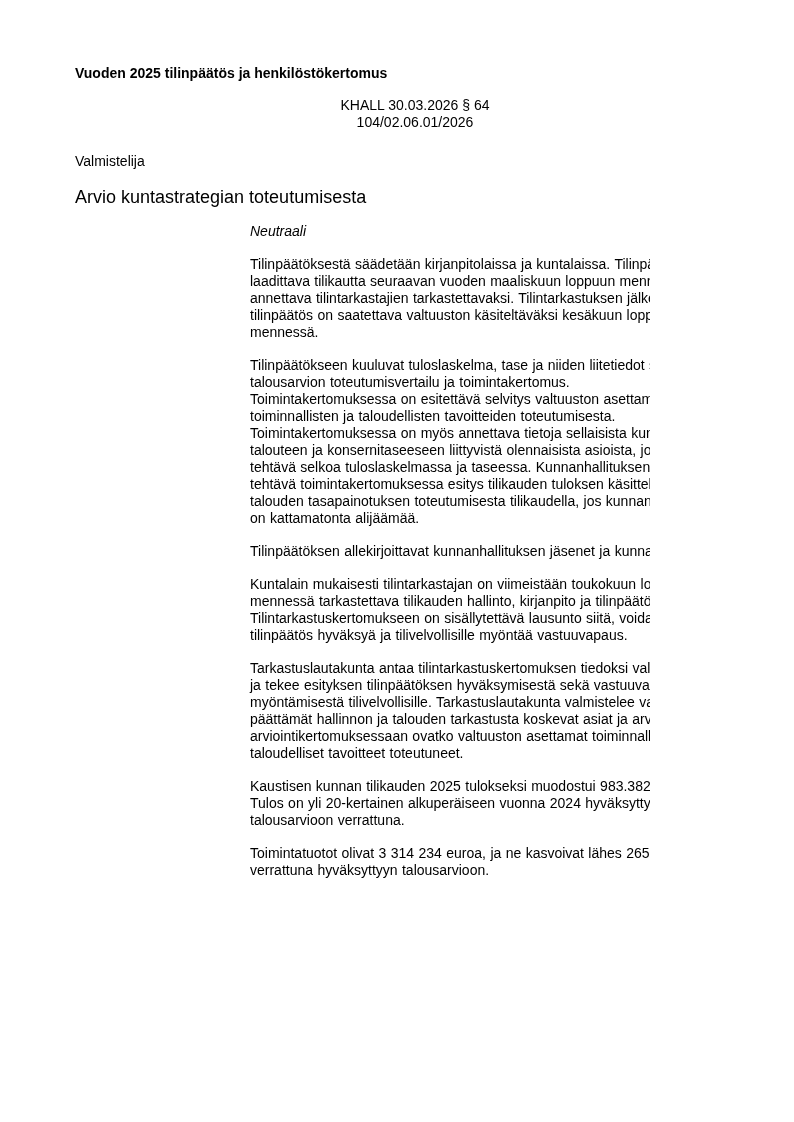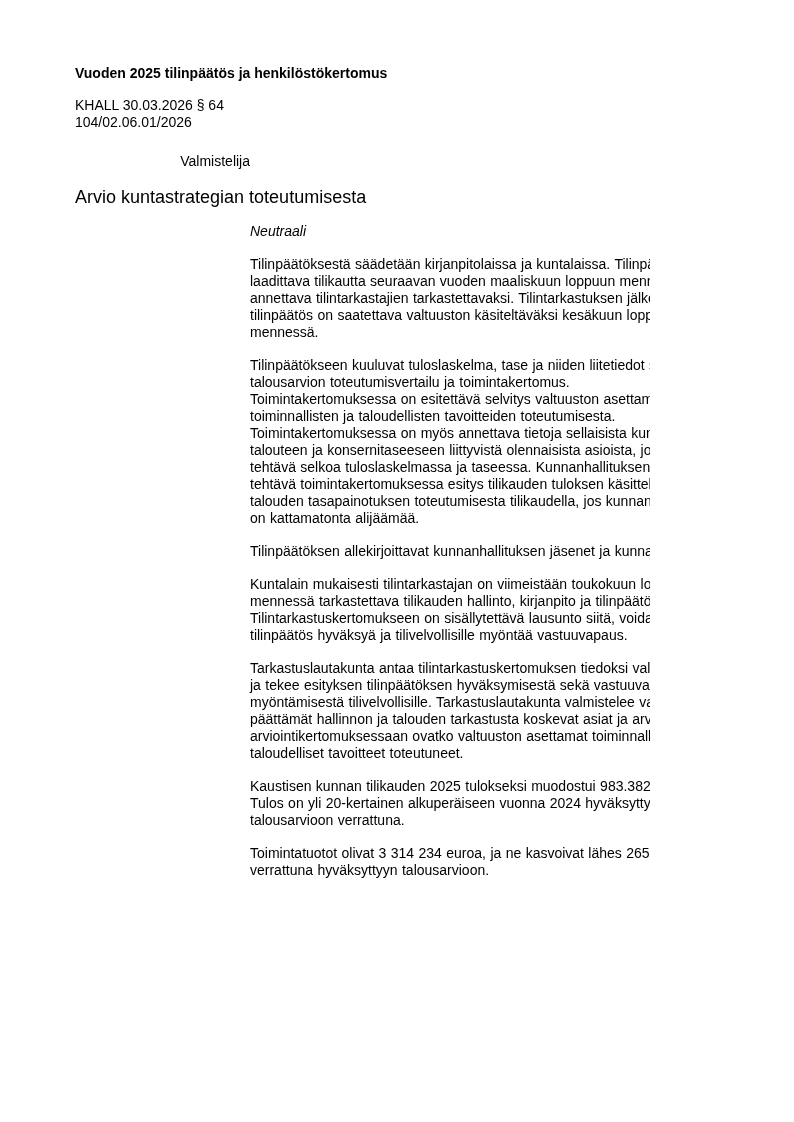--- a/index.html
+++ b/index.html
@@ -29,29 +29,29 @@
   .doc-title {
     font-size: 14px;
     font-weight: bold;
     margin: 0 0 15px 0;
   }
   .meta-block {
     margin: 0 0 22px 0;
   }
   .meta-block div {
     margin: 0;
+    text-align: center;
   }
   .preparer-row {
     display: flex;
     margin: 0 0 19px 0;
   }
   .preparer-label {
     width: 175px;
     flex: 0 0 175px;
-    text-align: right;
   }
   .section-heading {
     margin: 0 0 17px 0;
     font-weight: normal;
     font-size: 18px;
   }
   .body-col {
     margin-left: 175px;
     width: 505px;
   }

